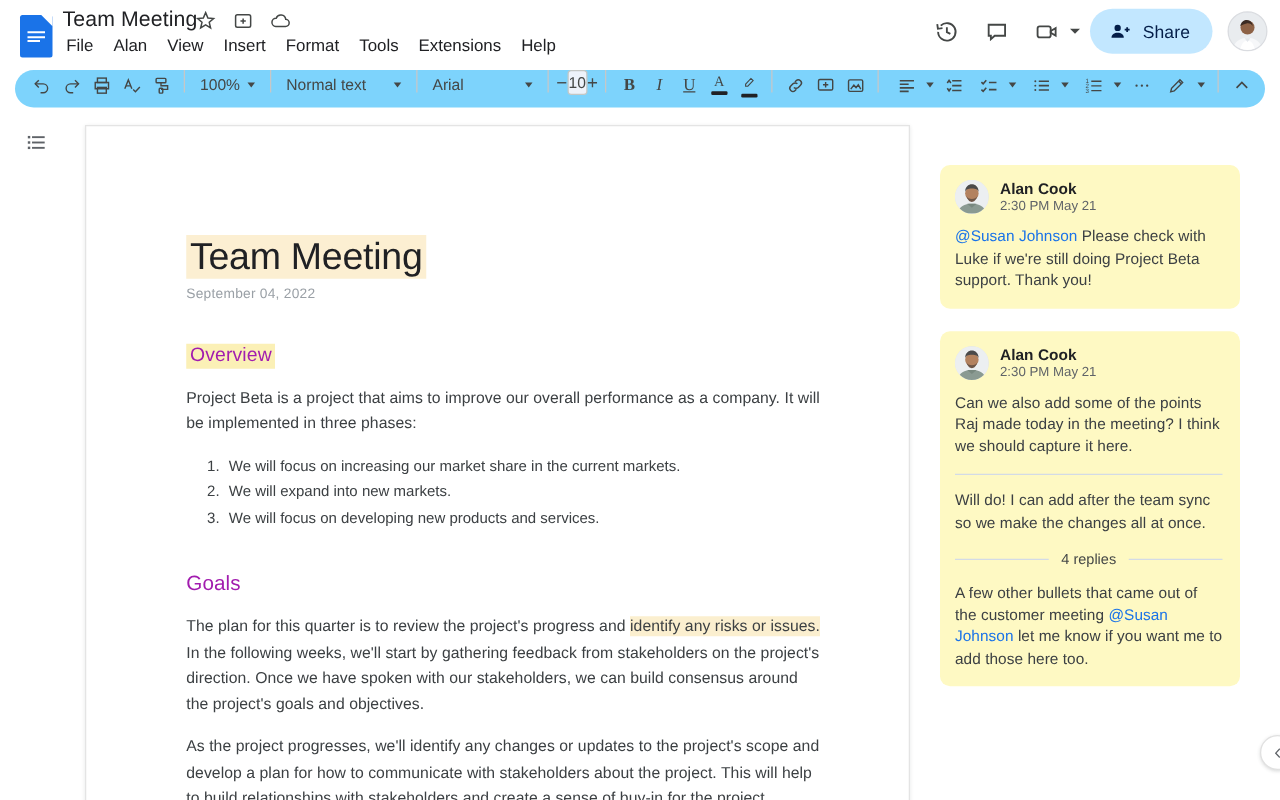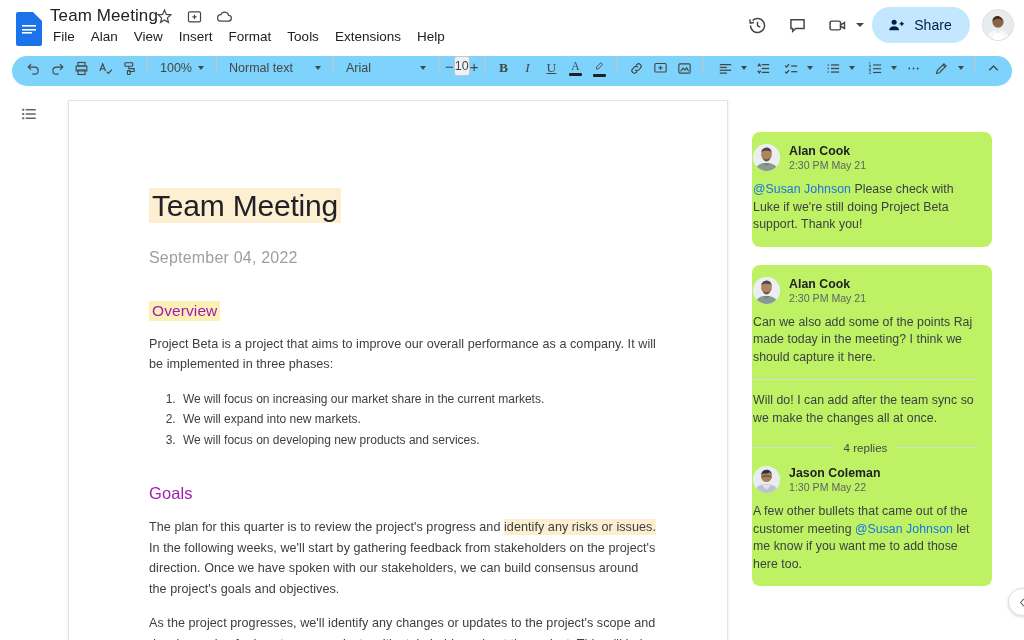--- a/index.html
+++ b/index.html
@@ -105,38 +105,38 @@
     box-shadow: 0 1px 3px rgba(60,64,67,.12);
     overflow: hidden;
   }
   .page-inner { padding: 86px 68px 0 80px; }
 
   .doc-h1 {
     font-size: 30px; font-weight: 400; color: #202124; letter-spacing: -.2px;
     line-height: 1.25; display: inline; background: #fcefd2; box-decoration-break: clone;
     padding: 1px 3px;
   }
-  .doc-date { margin-top: 24px; font-size: 16px; color: #9aa0a6; letter-spacing: .2px; }
+  .doc-date { margin-top: 4px; font-size: 11px; color: #9aa0a6; letter-spacing: .2px; }
   .doc-h2 {
     margin-top: 34px; font-size: 15.5px; font-weight: 400; color: #a21caf;
     display: inline-block; background: #fbf0b6; padding: 1px 3px; letter-spacing: .1px;
   }
   .doc-h2.plain { background: transparent; margin-top: 33px; font-size: 16.5px; padding-left: 0; }
   .doc-p {
     margin-top: 13px; font-size: 12.6px; line-height: 20.5px; color: #3c4043; letter-spacing: .05px;
   }
   .doc-p.tight { margin-top: 14px; }
   .hl-tan { background: #fbefcf; padding: 1px 0; }
   ol.doc-list { margin: 14px 0 0 0; padding-left: 30px; }
   ol.doc-list li { font-size: 12px; line-height: 20.5px; color: #3c4043; margin-bottom: 0px; padding-left: 4px; }
 
   
   .comments { position: absolute; left: 694px; top: 40px; width: 240px; }
   .ccard {
-    background: #bef264; border-radius: 8px; padding: 12px 14px 13px 1px; margin-bottom: 18px;
+    background: #fef9c3; border-radius: 8px; padding: 12px 14px 13px 12px; margin-bottom: 18px;
     cursor: pointer;
   }
   .chead { display: flex; align-items: flex-start; gap: 9px; }
   .cavatar { width: 27px; height: 27px; }
   .cmeta { display: flex; flex-direction: column; gap: 1px; padding-top: 0px; }
   .cname { font-size: 12.3px; color: #202124; font-weight: bold; letter-spacing: .05px; line-height: 14px; }
   .ctime { font-size: 10.6px; color: #5f6368; line-height: 13px; }
   .cbody { margin-top: 9px; font-size: 12.3px; line-height: 17.5px; color: #3c4043; letter-spacing: .05px; }
   .mention { color: #1a73e8; }
   .cdiv { height: 1px; background: #d3dbe6; margin: 13px 0 12px 0; }
@@ -517,36 +517,20 @@
         <div class="cdiv"></div>
 
         <div class="cbody">Will do! I can add after the team sync so we make the changes all at once.</div>
 
         <div class="replies-row">
           <span class="line"></span>
           <span class="rtext">4 replies</span>
           <span class="line"></span>
         </div>
 
-        <div class="chead">
-          <div class="avatar cavatar">
-            <svg viewBox="0 0 40 40">
-              <rect width="40" height="40" fill="#e9edf1"></rect>
-              <path d="M2 40c2-10 9-13 18-13s16 3 18 13z" fill="#b9c4cf"></path>
-              <path d="M13 28h14l-7 7z" fill="#dfe5ea"></path>
-              <circle cx="20" cy="16" r="7.8" fill="#a8805c"></circle>
-              <path d="M11.8 14.8c0-6.5 4.2-9.3 8.2-9.3s8.2 2.8 8.2 9.3c-1.2-3-2.6-4.6-4.2-5-1.8 1.6-6.6 2.2-8.6 1-1.6.8-2.8 2-3.6 4z" fill="#2f3438"></path>
-              <path d="M12.5 16.5c2-1.2 4.3-1.8 7.5-1.8s5.5.6 7.5 1.8" stroke="#2f3438" stroke-width="1.2" fill="none"></path>
-            </svg>
-          </div>
-          <div class="cmeta">
-            <span class="cname">Jason Coleman</span>
-            <span class="ctime">1:30 PM May 22</span>
-          </div>
-        </div>
         <div class="cbody"><span>A few other bullets that came out of the customer meeting </span><span class="mention">@Susan Johnson</span><span> let me know if you want me to add those here too.</span></div>
       </div>
 
     </div>
 
     <div class="collapse-fab">
       <svg viewBox="0 0 24 24">
           <polyline points="14.5,5.5 8.5,12 14.5,18.5"></polyline>
         </svg>
     </div>

